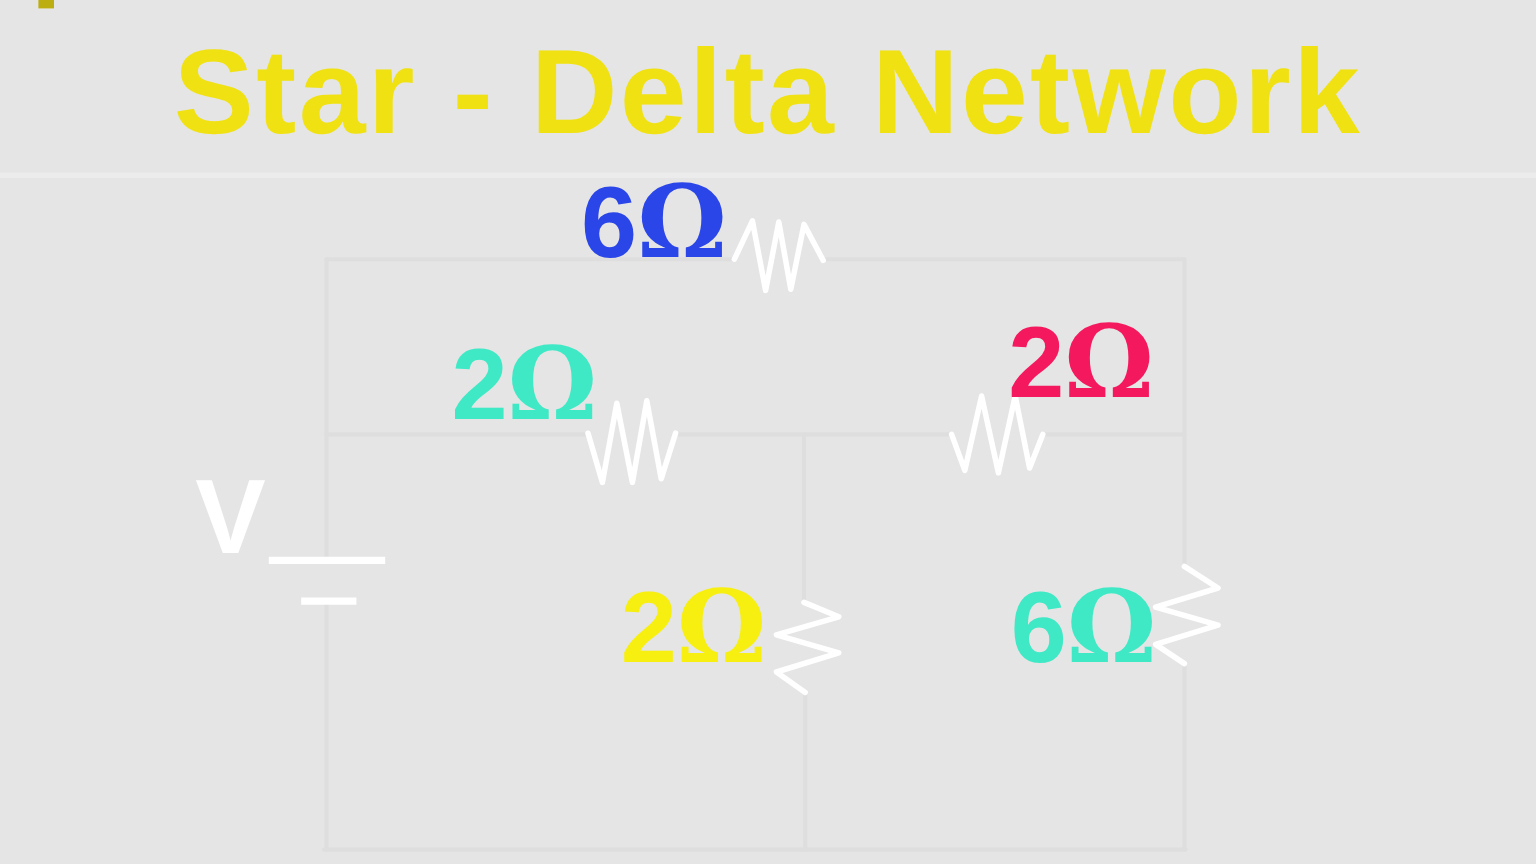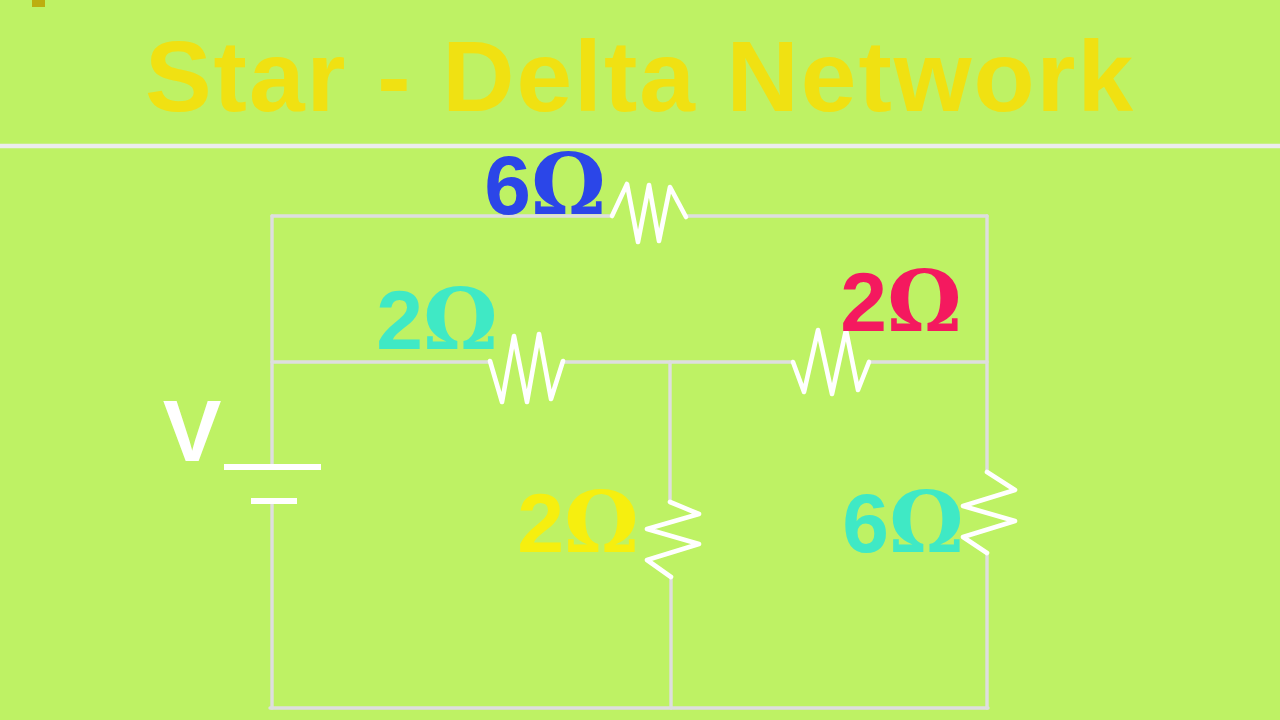--- a/index.html
+++ b/index.html
@@ -4,21 +4,21 @@
 <style>
   html, body {
     margin: 0;
     padding: 0;
     background: #000;
   }
   .stage {
     position: relative;
     width: 1280px;
     height: 720px;
-    background: #bef264;
+    background: #e5e5e5;
     overflow: hidden;
   }
   svg.frame {
     display: block;
     width: 1280px;
     height: 720px;
   }
   .title {
     font-family: "Liberation Sans", sans-serif;
     font-weight: bold;

